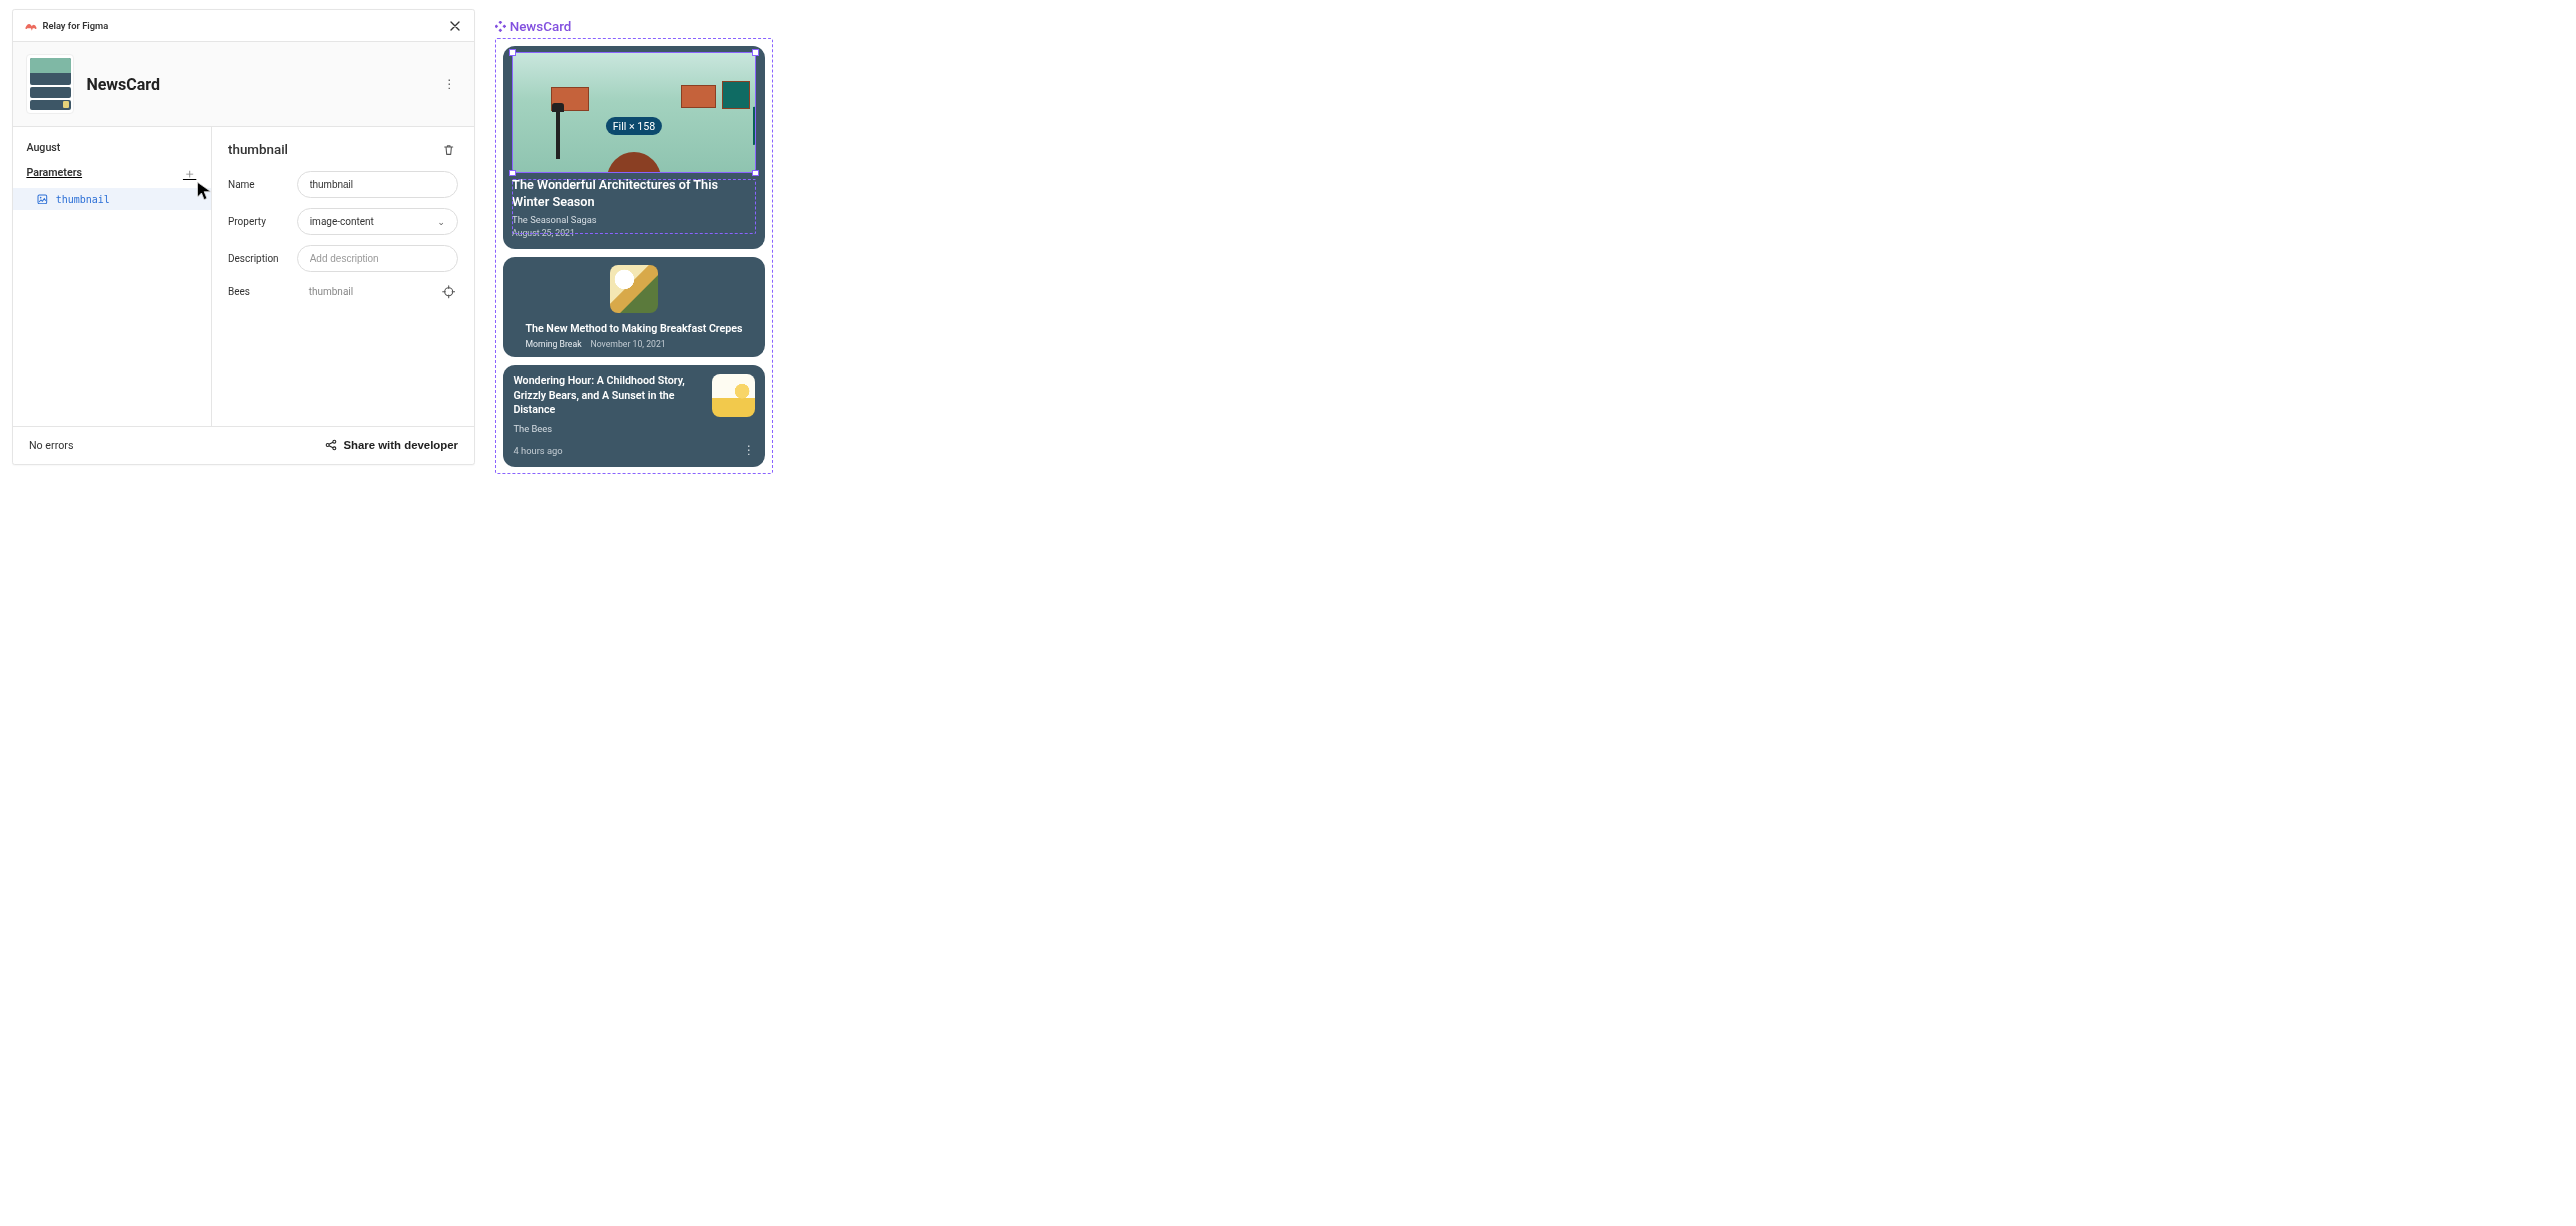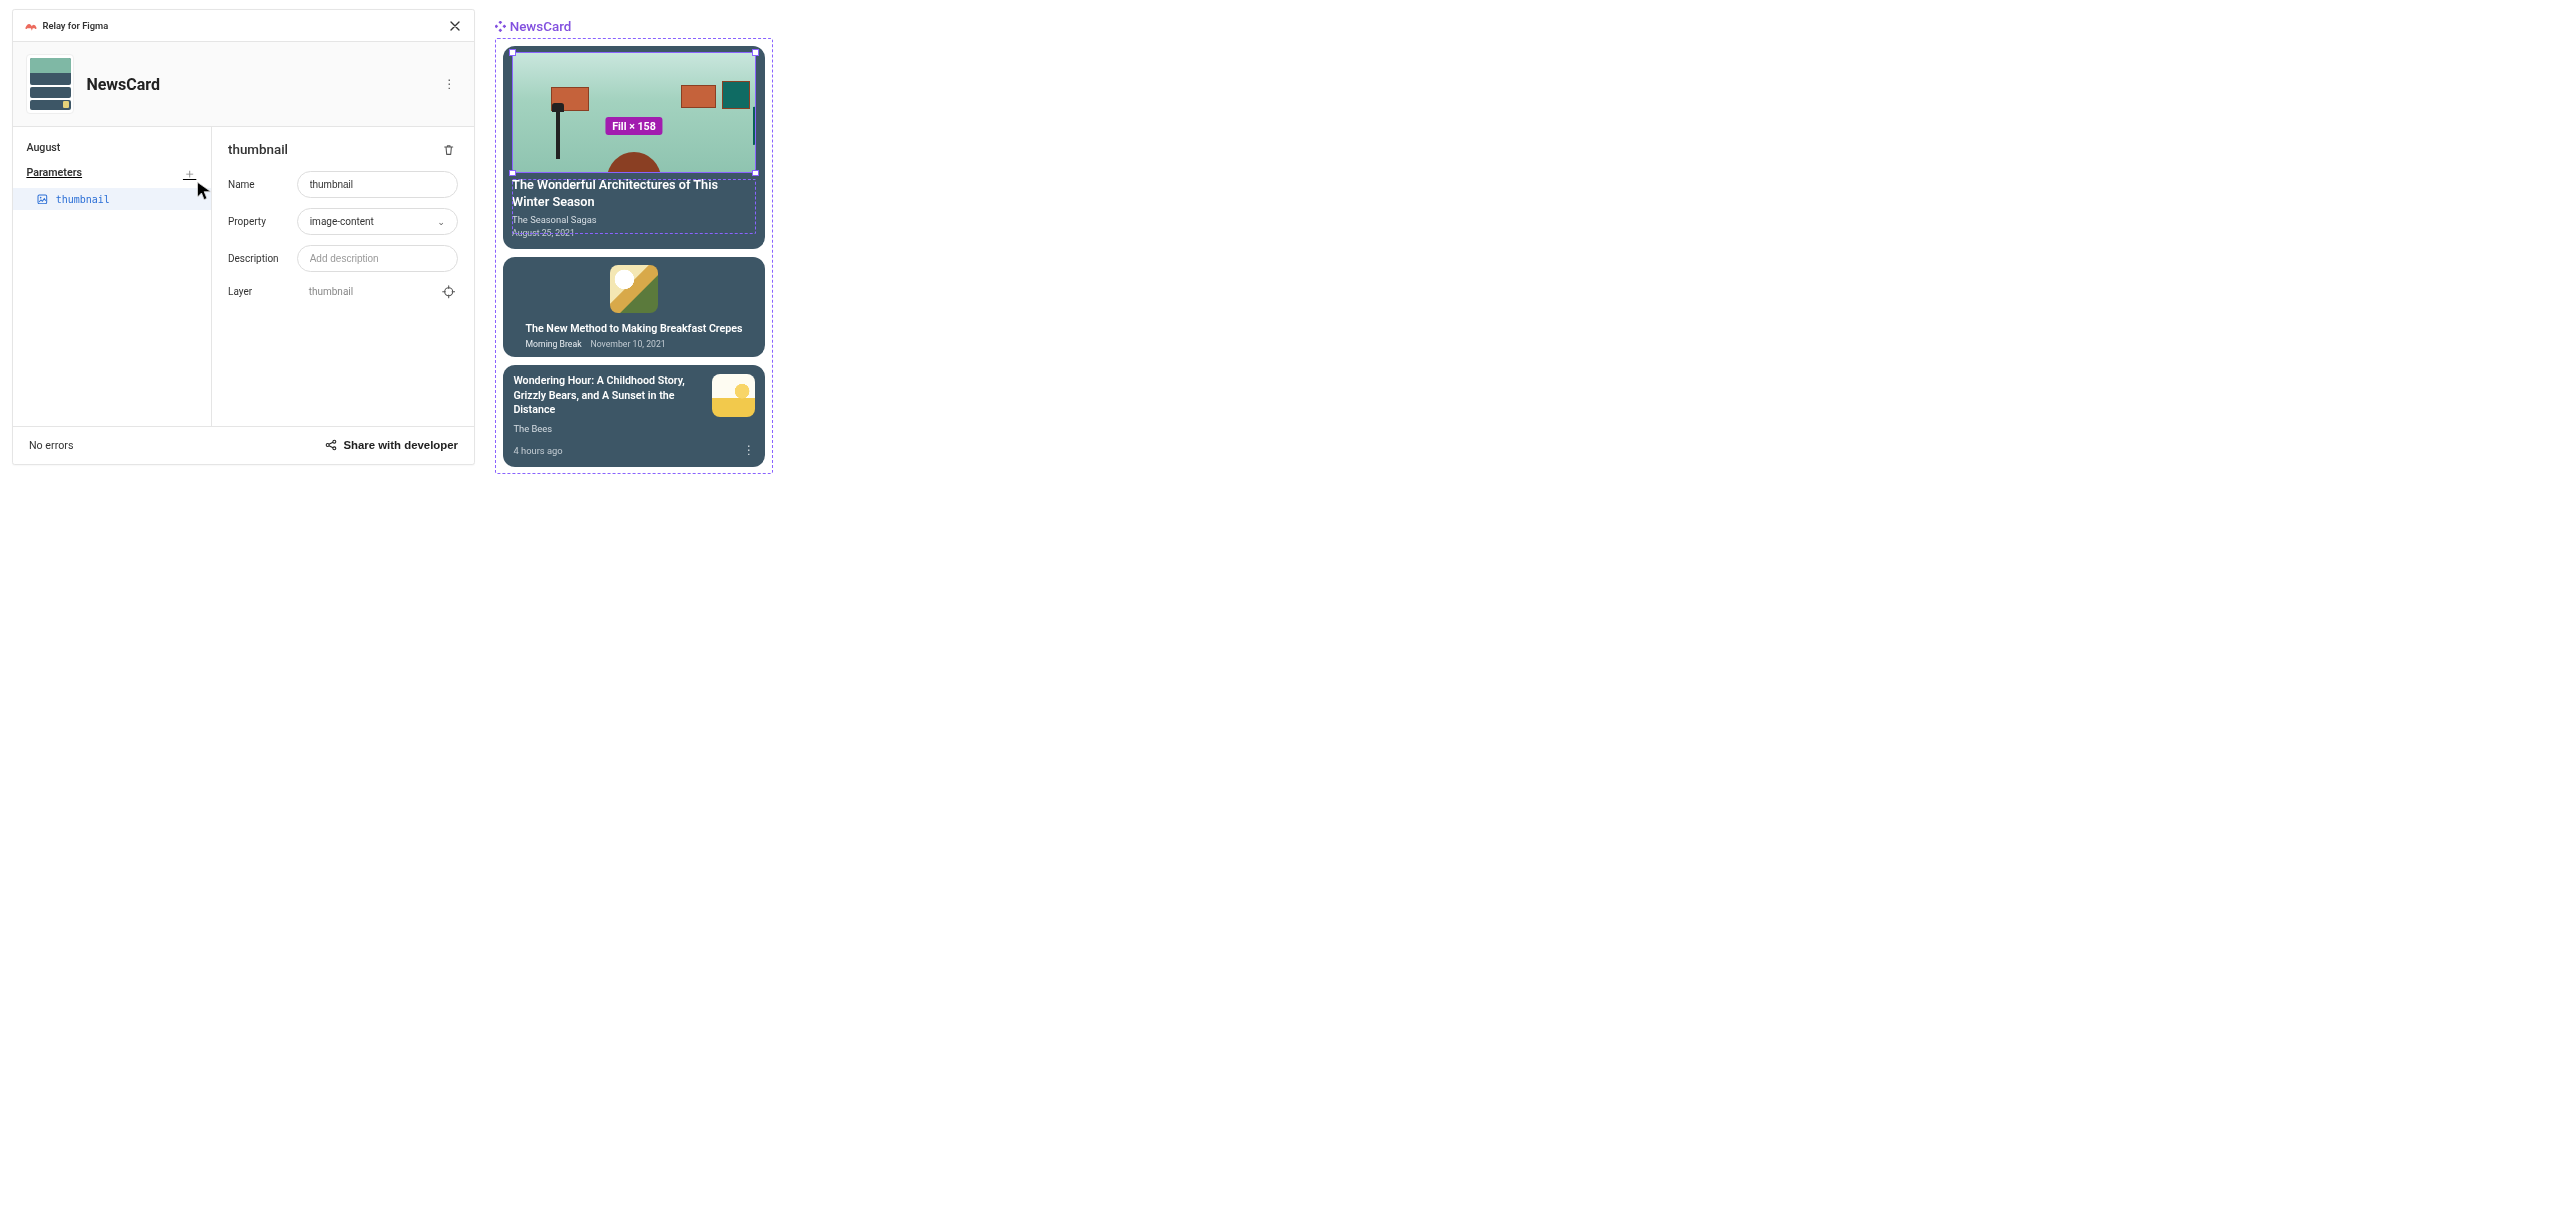--- a/index.html
+++ b/index.html
@@ -123,21 +123,21 @@
   .w2{ top:32px; right:39px; width:35px; height:23px;}
   .w3{ top:28px; right:5.4px; width:28px; height:28px; background:#0f6b63;}
   .shutter{position:absolute;top:24px;right:-24px;width:20px;height:38px;background:#0b5f57;transform:skewY(-6deg);} 
   .arch{position:absolute;bottom:-20px;left:94px;width:54px;height:40px;border-radius:27px 27px 0 0;background:#8a3f23;}
   .lamp{position:absolute;bottom:13.4px;left:43px;width:4px;height:47px;background:#222;}
   .lamp::before{content:"";position:absolute;top:-9.4px;left:-4px;width:12px;height:9.4px;background:#222;border-radius:2.7px 2.7px 0 0;}
   .sel-handle{position:absolute;width:6.7px;height:6.7px;background:#fff;border:1.3px solid #8a63ff;}
   .h-tl{top:-4px;left:-4px;} .h-tr{top:-4px;right:-4px;} .h-bl{bottom:-4px;left:-4px;} .h-br{bottom:-4px;right:-4px;}
   .size-badge{
     position:absolute; left:50%; top:50%; transform:translate(-50%,4px);
-    background:#a21caf; color:#fff; font-size:10.7px; font-weight:700; padding:2.7px 6.7px; border-radius:3px;
+    background:#0c4a6e; color:#fff; font-size:10.7px; font-weight:400; padding:2.7px 6.7px; border-radius:9px;
     white-space:nowrap;
   }
   .dashed-box{position:absolute;left:-1.3px;right:-1.3px;top:126px;bottom:-62px;border:0.7px dashed #8a63ff;border-radius:1.3px;pointer-events:none;}
   .card1-title{font-size:12.7px;font-weight:600;line-height:1.3;margin:4px 0 4px 0;}
   .card1-sub{font-size:9.4px;color:#d7dee4;margin-bottom:2.7px;}
   .card1-date{font-size:8.7px;color:#c3ccd3;}
   .card2{display:flex;gap:9.4px;align-items:center;padding:8px 10.7px;flex-direction:column;}
   .card2-img{width:48px;height:48px;border-radius:8px;flex-shrink:0;background:
     radial-gradient(circle at 30% 30%, #fff 0 20%, transparent 21%),
     linear-gradient(135deg,#f4e7b3 0 40%, #d8a94a 41% 60%, #5b7a3c 61% 100%);
@@ -240,21 +240,21 @@
         <div class="form-select">
           <span>image-content</span>
           <span class="chev">⌄</span>
         </div>
       </div>
       <div class="form-row">
         <div class="form-label">Description</div>
         <input class="form-input" placeholder="Add description" style="">
       </div>
       <div class="form-row layer-row">
-        <div class="form-label">Layer</div>
+        <div class="form-label">Bees</div>
         <div class="layer-value">thumbnail</div>
         <button class="locate-btn">
           <svg width="13.4" height="13.4" viewBox="0 0 20 20">
               <circle cx="10" cy="10" r="6" fill="none" stroke="#555" stroke-width="1.6"></circle>
               <path d="M10 1v4M10 15v4M1 10h4M15 10h4" stroke="#555" stroke-width="1.6" stroke-linecap="round"></path>
             </svg>
         </button>
       </div>
     </div>
   </div>

